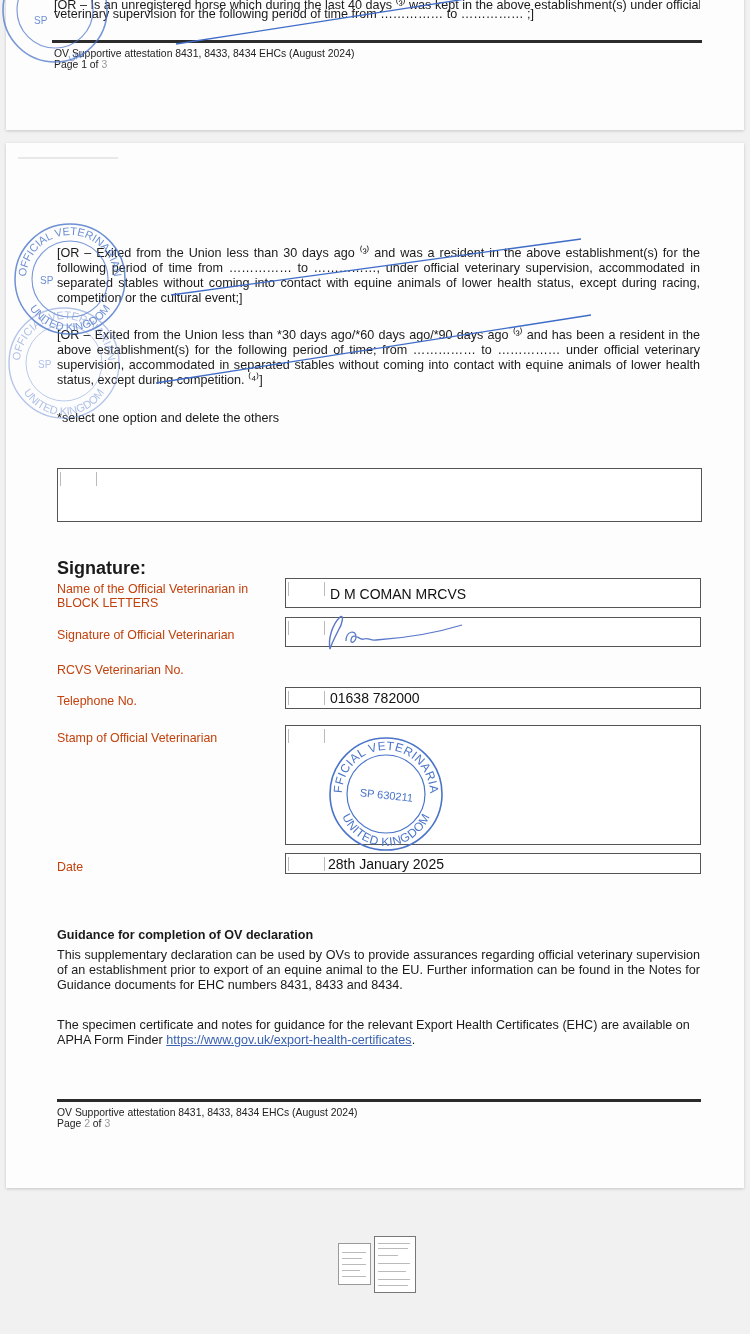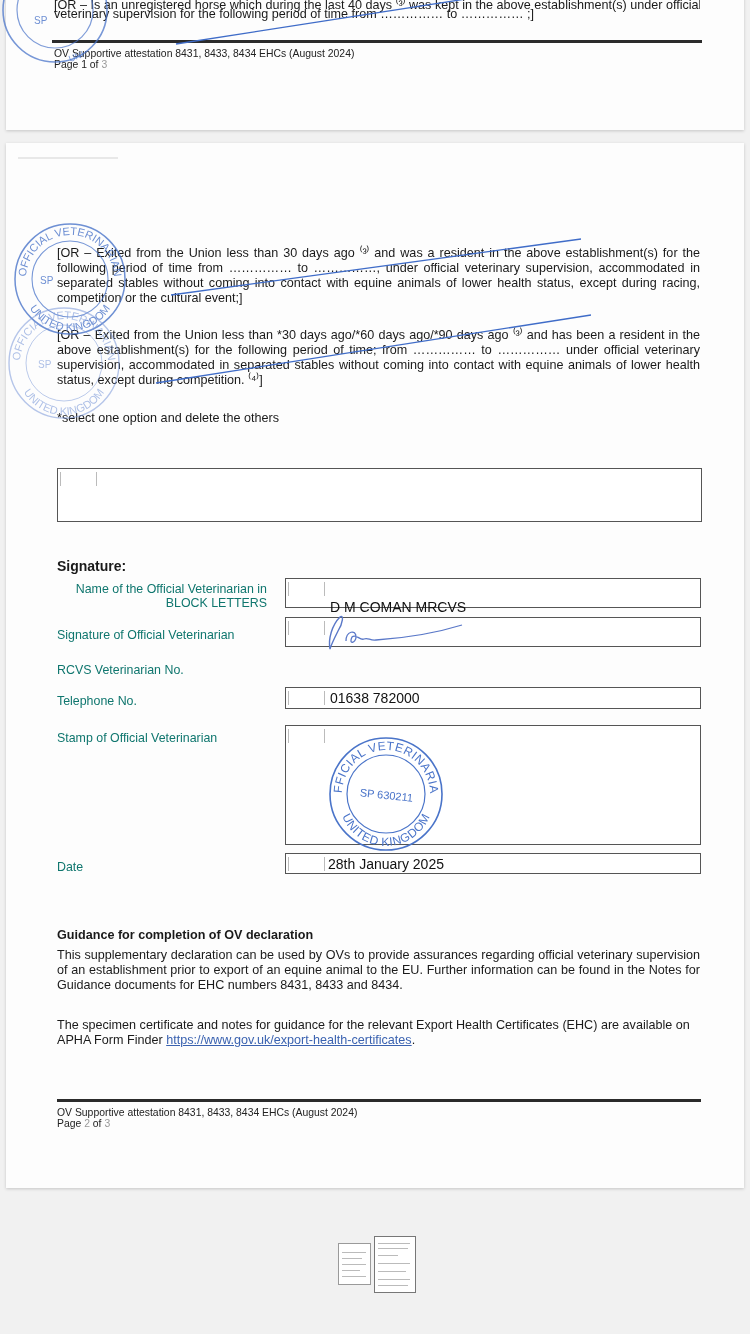--- a/index.html
+++ b/index.html
@@ -15,21 +15,21 @@
     background:#fdfdfd;
     box-shadow:0 1px 3px rgba(0,0,0,0.18);
   }
   #page1 { top:-10px; height:140px; }
   #page2 { top:143px; height:1045px; }
   .abs { position:absolute; }
   .txt { font-size:12.6px; line-height:15px; text-align:justify; }
   .rule { position:absolute; height:3px; background:#2b2b2b; }
   .footer { font-size:10.4px; line-height:11px; color:#222; }
   .footer .grey { color:#999; }
-  .label { font-size:12.4px; line-height:14px; color:#0f766e;text-align:right; }
+  .label { font-size:12.4px; line-height:14px; color:#c2410c; }
   .field {
     position:absolute; border:1px solid #555; background:#fff;
   }
   .field .tick {
     position:absolute; left:2px; top:3px; width:0; height:14px; border-left:1px solid #bbb;
   }
   .field .tick2 {
     position:absolute; left:38px; top:3px; width:0; height:14px; border-left:1px solid #bbb;
   }
   .field .val {
@@ -75,27 +75,27 @@
   <div class="abs txt" style="left:51px; top:185px; width:643px;">[OR – Exited from the Union less than *30 days ago/*60 days ago/*90 days ago ⁽³⁾ and has been a resident in the above establishment(s) for the following period of time; from …………… to …………… under official veterinary supervision, accommodated in separated stables without coming into contact with equine animals of lower health status, except during competition. ⁽⁴⁾]</div>
 
   <div class="abs txt" style="left:51px; top:268px; text-align:center;">*select one option and delete the others</div>
 
   <div class="field" style="left:51px; top:325px; width:643px; height:52px;">
     <div class="tick"></div>
     <div class="tick2"></div>
     <div class="val"></div>
   </div>
 
-  <div class="abs bold" style="left:51px; top:415px; font-size:14px;">Signature:</div>
+  <div class="abs bold" style="left:51px; top:415px; font-size:18px;">Signature:</div>
 
   <div class="abs label" style="left:51px; top:439px; width:210px;">Name of the Official Veterinarian in BLOCK LETTERS</div>
   <div class="field" style="left:279px; top:435px; width:414px; height:28px;">
     <div class="tick"></div>
     <div class="tick2"></div>
-    <div class="val" style="top:20px;text-align:right;">D M COMAN MRCVS</div>
+    <div class="val" style="top:7px;text-align:right;">D M COMAN MRCVS</div>
   </div>
 
   <div class="abs label" style="left:51px; top:485px;">Signature of Official Veterinarian</div>
   <div class="field" style="left:279px; top:474px; width:414px; height:28px;">
     <div class="tick"></div>
     <div class="tick2"></div>
   </div>
   <svg class="abs" style="left:310px; top:468px;" width="160" height="42">
     <path d="M14 38 C 12 28, 16 14, 24 6 C 28 3, 27 12, 22 20 C 18 28, 15 34, 14 38" fill="none" stroke="#5a78c8" stroke-width="1.4"></path>
     <path d="M30 30 C 30 20, 40 18, 40 26 C 40 32, 32 34, 36 26 C 40 22, 44 30, 48 28 C 52 26, 54 30, 60 29 C 90 27, 120 22, 146 14" fill="none" stroke="#5a78c8" stroke-width="1.3"></path>

